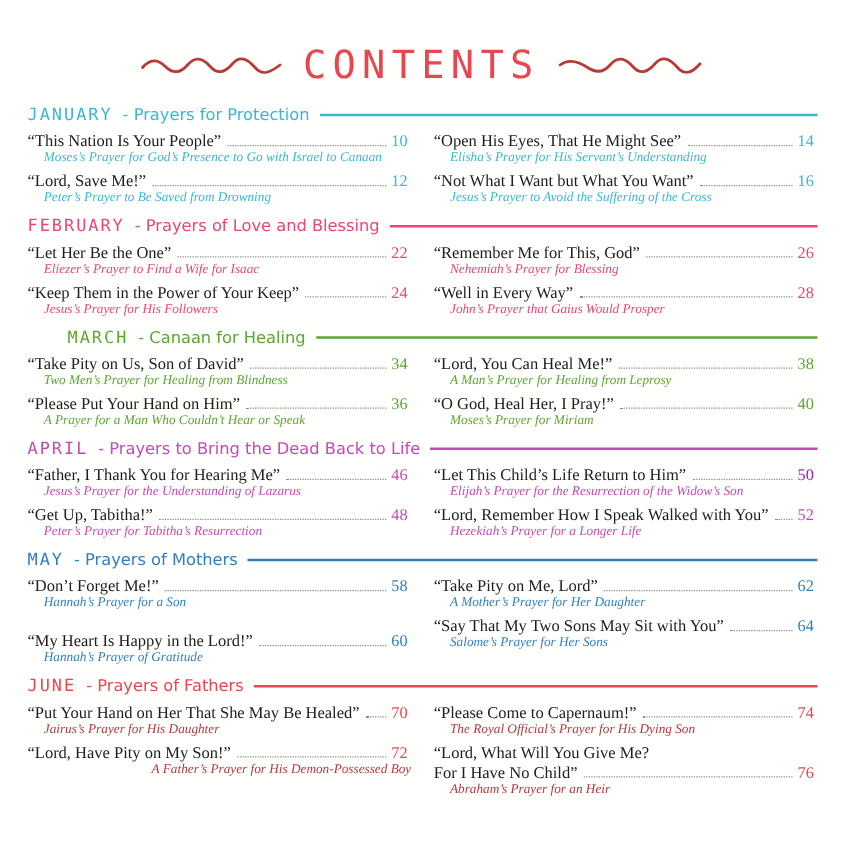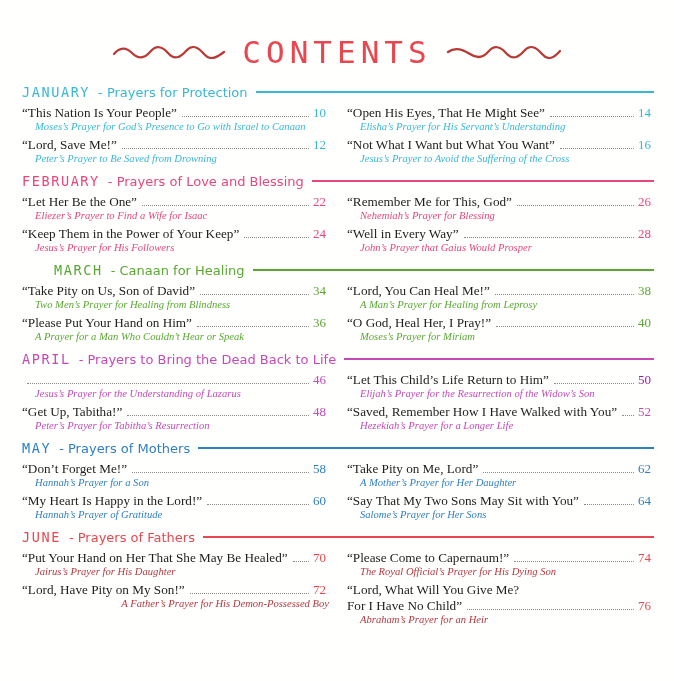--- a/index.html
+++ b/index.html
@@ -272,20 +272,21 @@
       <div class="month-block">
         <div class="month-head">
           <span class="month-name" style="color: rgb(197, 74, 184);">APRIL</span>
           <span class="month-sub" style="color: rgb(197, 74, 184);">- Prayers to Bring the Dead Back to Life</span>
           <span class="month-rule" style="background: rgb(197, 74, 184);"></span>
         </div>
         <div class="cols">
           <div class="col">
             <div class="entry">
               <div class="entry-line">
+                <span class="entry-title">“Father, I Thank You for Hearing Me”</span>
                 <span class="dots"></span>
                 <span class="entry-page" style="color: rgb(197, 74, 184);">46</span>
               </div>
               <div class="entry-sub" style="color: rgb(197, 74, 184);">Jesus’s Prayer for the Understanding of Lazarus</div>
             </div>
             <div class="entry">
               <div class="entry-line">
                 <span class="entry-title">“Get Up, Tabitha!”</span>
                 <span class="dots"></span>
                 <span class="entry-page" style="color: rgb(197, 74, 184);">48</span>
@@ -297,21 +298,21 @@
             <div class="entry">
               <div class="entry-line">
                 <span class="entry-title">“Let This Child’s Life Return to Him”</span>
                 <span class="dots"></span>
                 <span class="entry-page" style="color: #a21caf;">50</span>
               </div>
               <div class="entry-sub" style="color: rgb(197, 74, 184);">Elijah’s Prayer for the Resurrection of the Widow’s Son</div>
             </div>
             <div class="entry">
               <div class="entry-line">
-                <span class="entry-title">“Saved, Remember How I Have Walked with You”</span>
+                <span class="entry-title">“Lord, Remember How I Speak Walked with You”</span>
                 <span class="dots"></span>
                 <span class="entry-page" style="color: rgb(197, 74, 184);">52</span>
               </div>
               <div class="entry-sub" style="color: rgb(197, 74, 184);">Hezekiah’s Prayer for a Longer Life</div>
             </div>
           </div>
         </div>
       </div>
       <div class="month-block">
         <div class="month-head">
@@ -326,21 +327,21 @@
                 <span class="entry-title">“Don’t Forget Me!”</span>
                 <span class="dots"></span>
                 <span class="entry-page" style="color: rgb(47, 127, 193);">58</span>
               </div>
               <div class="entry-sub" style="color: rgb(47, 127, 193);">Hannah’s Prayer for a Son</div>
             </div>
             <div class="entry">
               <div class="entry-line">
                 <span class="entry-title">“My Heart Is Happy in the Lord!”</span>
                 <span class="dots"></span>
-                <span class="entry-page" style="color: rgb(47, 127, 193);">60</span>
+                <span class="entry-page" style="color: rgb(47, 127, 193); margin-top: 12px;">60</span>
               </div>
               <div class="entry-sub" style="color: rgb(47, 127, 193);">Hannah’s Prayer of Gratitude</div>
             </div>
           </div>
           <div class="col">
             <div class="entry">
               <div class="entry-line">
                 <span class="entry-title">“Take Pity on Me, Lord”</span>
                 <span class="dots"></span>
                 <span class="entry-page" style="color: rgb(47, 127, 193);">62</span>

